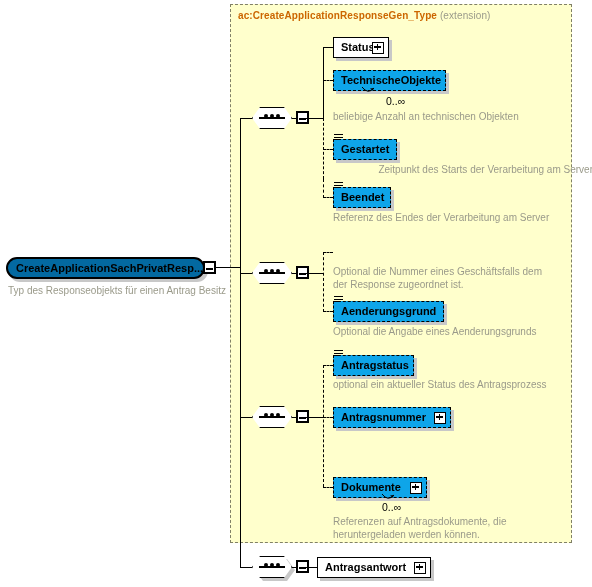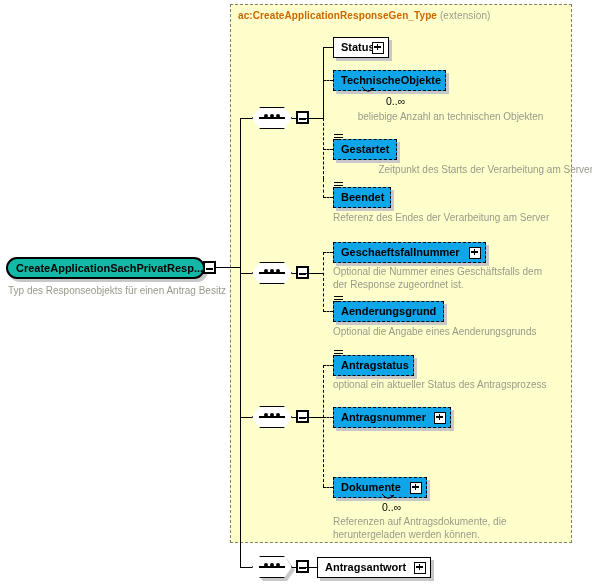--- a/index.html
+++ b/index.html
@@ -23,21 +23,21 @@
     position:absolute;left:238px;top:10px;
     font-size:10px;font-weight:bold;color:#cc6600;
     white-space:nowrap;letter-spacing:.1px;
   }
   .ext-title .plain{color:#9a9a8a;font-weight:normal;}
 
   
   .rootnode{
     position:absolute;left:6px;top:257px;
     width:199px;height:22px;
-    background:#14b8a6;
+    background:#0369a1;
     border:2px solid #000000;
     border-radius:11px;
     box-sizing:border-box;
     box-shadow:3px 3px 0 0 #c8c8c8;
     padding-left:41px;
   }
   .rootnode .lbl{
     position:absolute;left:8px;top:3px;
     font-size:11px;font-weight:bold;color:#000;
     white-space:nowrap;
@@ -186,21 +186,21 @@
 
   <div class="dln h" style="left:323px;top:80px;width:10px;"></div>
   <div class="el opt" style="left:333px;top:70px;width:113px;">
     <span class="name">TechnischeObjekte</span>
   </div>
   <svg class="curve" style="left:361px;top:86px;" viewBox="0 0 14 10">
     <path d="M1 1 Q7 9 13 2" stroke="#000" stroke-width="1" fill="none"></path>
     <path d="M13 2 l-4 0.4 l2.6 2.4 z" fill="#000"></path>
   </svg>
   <div class="card" style="left:386px;top:95px;">0..∞</div>
-  <div class="note" style="left:333px;top:111px;width:235px;text-align:center;">beliebige Anzahl an technischen Objekten</div>
+  <div class="note" style="left:333px;top:111px;width:235px;">beliebige Anzahl an technischen Objekten</div>
 
   <div class="dln h" style="left:323px;top:149px;width:10px;"></div>
   <div class="el opt" style="left:333px;top:139px;width:64px;">
     <span class="name">Gestartet</span>
   </div>
   <div class="simple-glyph" style="left:334px;top:134px;">
     <i></i>
       <i></i>
       <i></i>
   </div>
@@ -227,24 +227,20 @@
     <div class="dot d1"></div>
     <div class="dot d2"></div>
     <div class="dot d3"></div>
     <div class="stub"></div>
     <div class="expander box"></div>
   </div>
   <div class="ln h" style="left:301px;top:273px;width:22px;"></div>
   <div class="dln v" style="left:323px;top:252px;height:60px;"></div>
 
   <div class="dln h" style="left:323px;top:252px;width:10px;"></div>
-  <div class="el opt" style="left:333px;top:242px;width:153px;">
-    <span class="name">Geschaeftsfallnummer</span>
-    <span class="exp" style="right:4px;"></span>
-  </div>
   <div class="note" style="left:333px;top:266px;width:225px;">Optional die Nummer eines Geschäftsfalls dem der Response zugeordnet ist.</div>
 
   <div class="dln h" style="left:323px;top:311px;width:10px;"></div>
   <div class="el opt" style="left:333px;top:301px;width:111px;">
     <span class="name">Aenderungsgrund</span>
   </div>
   <div class="simple-glyph" style="left:334px;top:296px;">
     <i></i>
       <i></i>
       <i></i>

